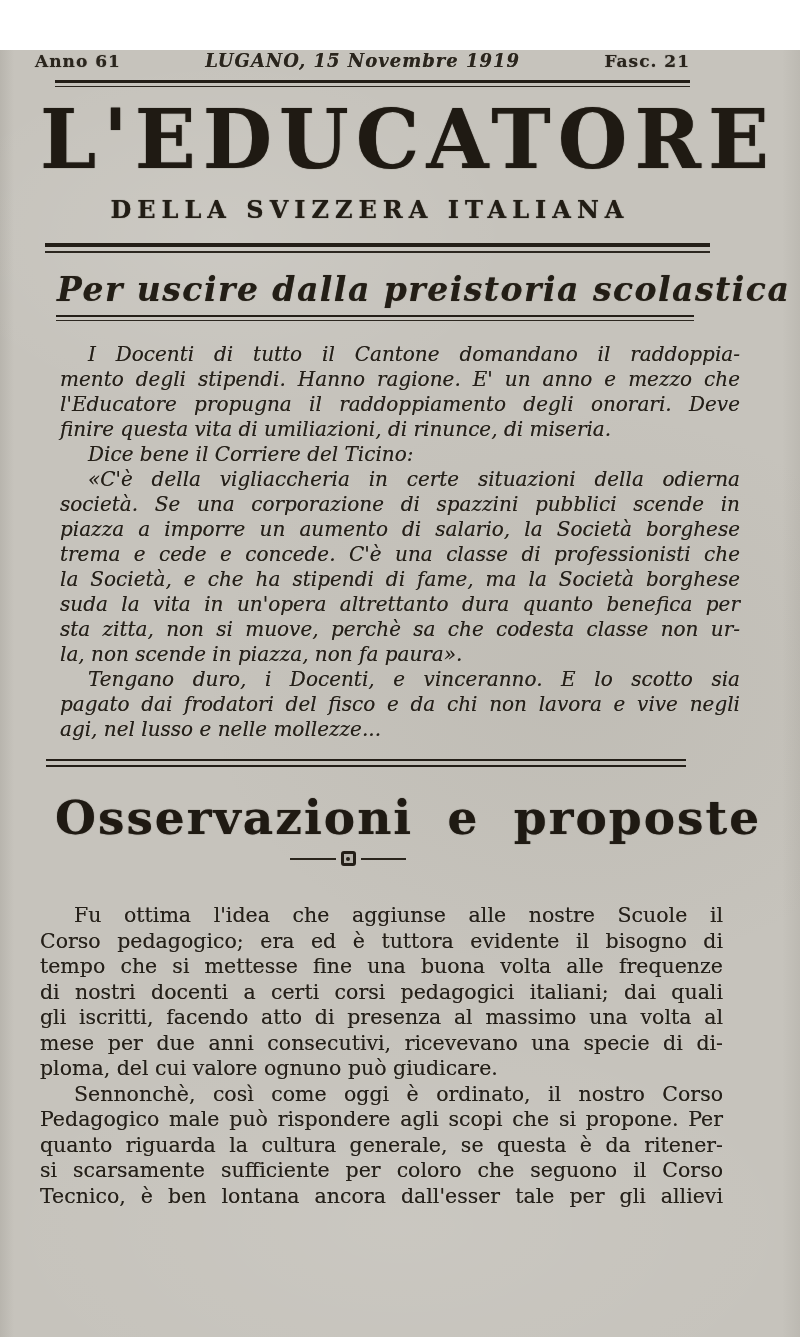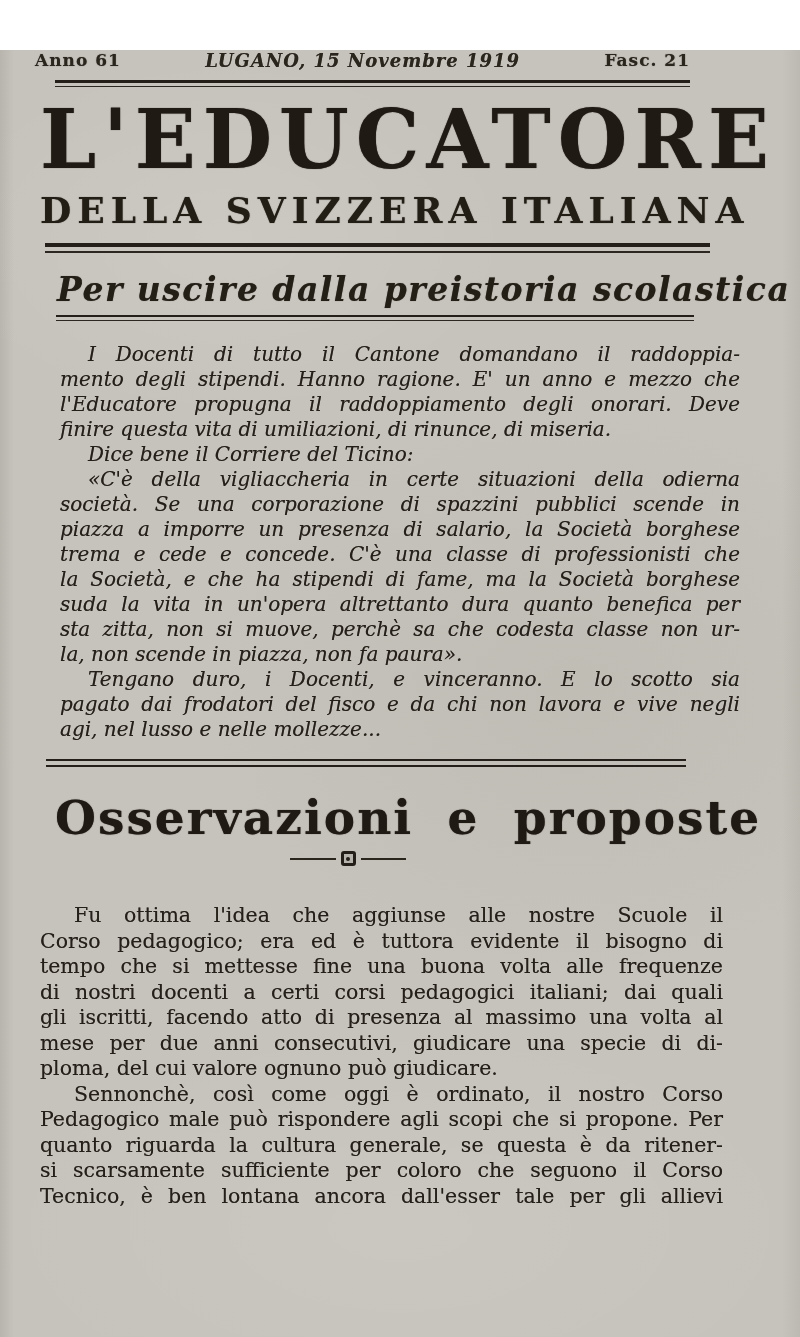--- a/index.html
+++ b/index.html
@@ -18,21 +18,21 @@
       #c6c3bc;
     color: #241f18;
     font-family: "DejaVu Serif", "Liberation Serif", serif;
     -webkit-font-smoothing: antialiased;
   }
 
   
   .header-row {
     display: flex;
     justify-content: space-between;
-    align-items: flex-start;
+    align-items: center;
     margin: 50px 0 0 35px;
     width: 655px;
     font-weight: bold;
     font-size: 17px;
     letter-spacing: 1px;
     color: #2a251d;
   }
   .header-anno, .header-fasc { text-shadow: 0 0 1px rgba(30,25,18,0.55); }
   .header-date { font-style: italic; font-size: 18px; text-shadow: 0 0 0.6px rgba(30,25,18,0.6); }
 
@@ -50,21 +50,21 @@
     font-weight: bold;
     letter-spacing: 7px;
     transform: scaleY(1.04);
     transform-origin: top center;
     color: #1f1a13;
     text-shadow: 0 0 1px rgba(25,20,12,0.7);
     white-space: nowrap;
   }
   .masthead-subtitle {
     margin-top: 16px;
-    font-size: 36px;
+    font-size: 24px;
     line-height: 38px;
     font-weight: bold;
     letter-spacing: 6px;
     color: #221d15;
     text-shadow: 0 0 1px rgba(25,20,12,0.65);
     white-space: nowrap;
   }
   .rule-masthead {
     margin: 14px 0 0 45px; width: 665px; height: 4px;
     border-top: 4px solid #241f18; border-bottom: 2px solid #2c2720;
@@ -179,21 +179,21 @@
         <div class="line">mento degli stipendi. Hanno ragione. E' un anno e mezzo che</div>
         <div class="line">l'Educatore propugna il raddoppiamento degli onorari. Deve</div>
         <div class="line last">finire questa vita di umiliazioni, di rinunce, di miseria.</div>
       </div>
       <div class="para">
         <div class="line first last">Dice bene il Corriere del Ticino:</div>
       </div>
       <div class="para">
         <div class="line first">«C'è della vigliaccheria in certe situazioni della odierna</div>
         <div class="line">società. Se una corporazione di spazzini pubblici scende in</div>
-        <div class="line">piazza a imporre un presenza di salario, la Società borghese</div>
+        <div class="line">piazza a imporre un aumento di salario, la Società borghese</div>
         <div class="line">trema e cede e concede. C'è una classe di professionisti che</div>
         <div class="line">la Società, e che ha stipendi di fame, ma la Società borghese</div>
         <div class="line">suda la vita in un'opera altrettanto dura quanto benefica per</div>
         <div class="line">sta zitta, non si muove, perchè sa che codesta classe non ur-</div>
         <div class="line last">la, non scende in piazza, non fa paura».</div>
       </div>
       <div class="para">
         <div class="line first">Tengano duro, i Docenti, e vinceranno. E lo scotto sia</div>
         <div class="line">pagato dai frodatori del fisco e da chi non lavora e vive negli</div>
         <div class="line last">agi, nel lusso e nelle mollezze...</div>
@@ -210,21 +210,21 @@
     <span class="ornament-dash"></span>
   </div>
 
   <div class="body-text body-roman">
       <div class="para">
         <div class="line first">Fu ottima l'idea che aggiunse alle nostre Scuole il</div>
         <div class="line">Corso pedagogico; era ed è tuttora evidente il bisogno di</div>
         <div class="line">tempo che si mettesse fine una buona volta alle frequenze</div>
         <div class="line">di nostri docenti a certi corsi pedagogici italiani; dai quali</div>
         <div class="line">gli iscritti, facendo atto di presenza al massimo una volta al</div>
-        <div class="line">mese per due anni consecutivi, giudicare una specie di di-</div>
+        <div class="line">mese per due anni consecutivi, ricevevano una specie di di-</div>
         <div class="line last">ploma, del cui valore ognuno può giudicare.</div>
       </div>
       <div class="para">
         <div class="line first">Sennonchè, così come oggi è ordinato, il nostro Corso</div>
         <div class="line">Pedagogico male può rispondere agli scopi che si propone. Per</div>
         <div class="line">quanto riguarda la cultura generale, se questa è da ritener-</div>
         <div class="line">si scarsamente sufficiente per coloro che seguono il Corso</div>
         <div class="line">Tecnico, è ben lontana ancora dall'esser tale per gli allievi</div>
       </div>
     </div>

